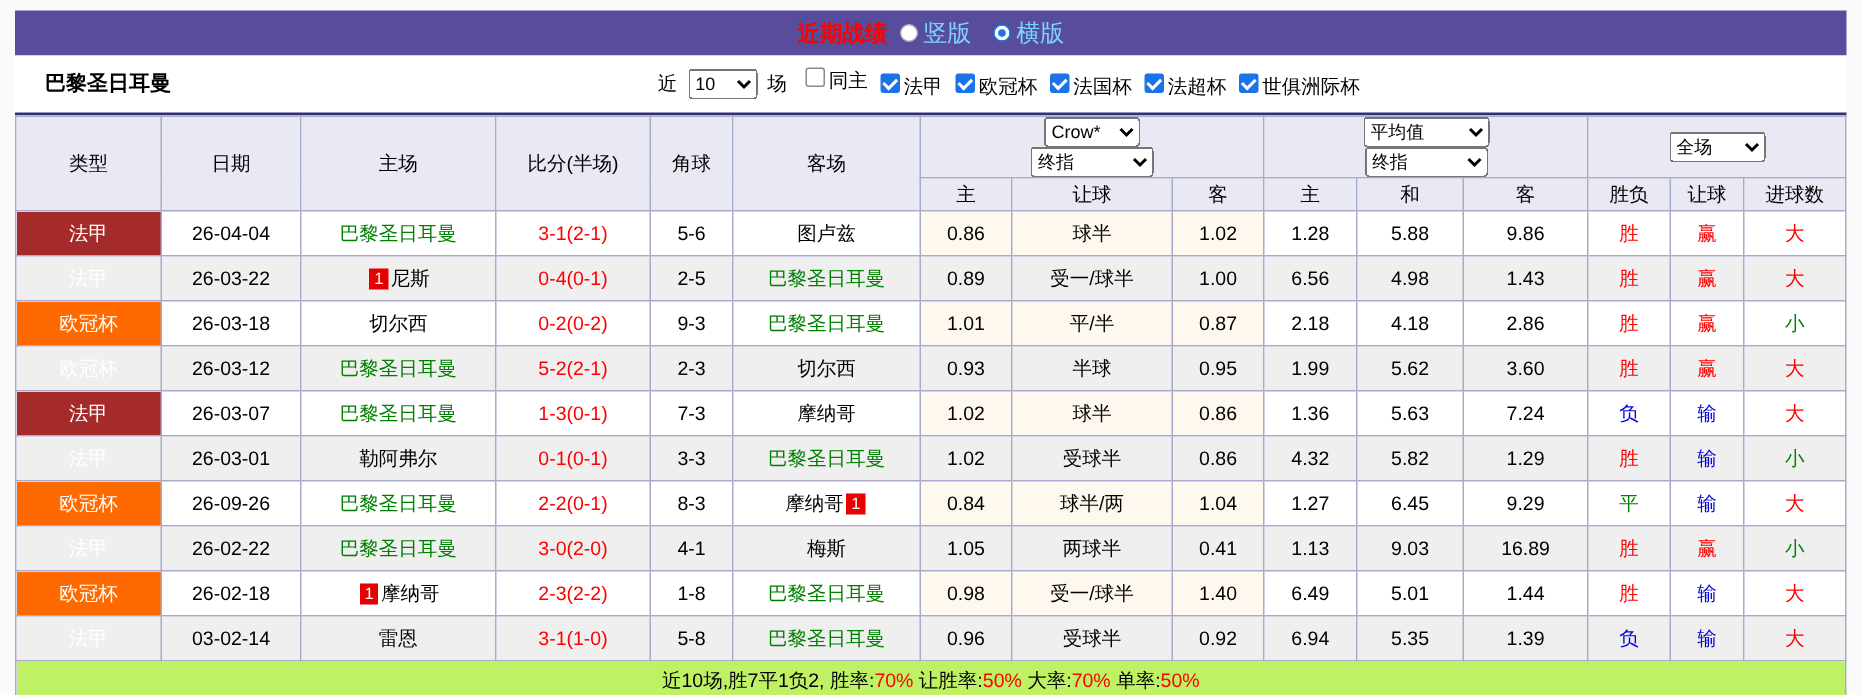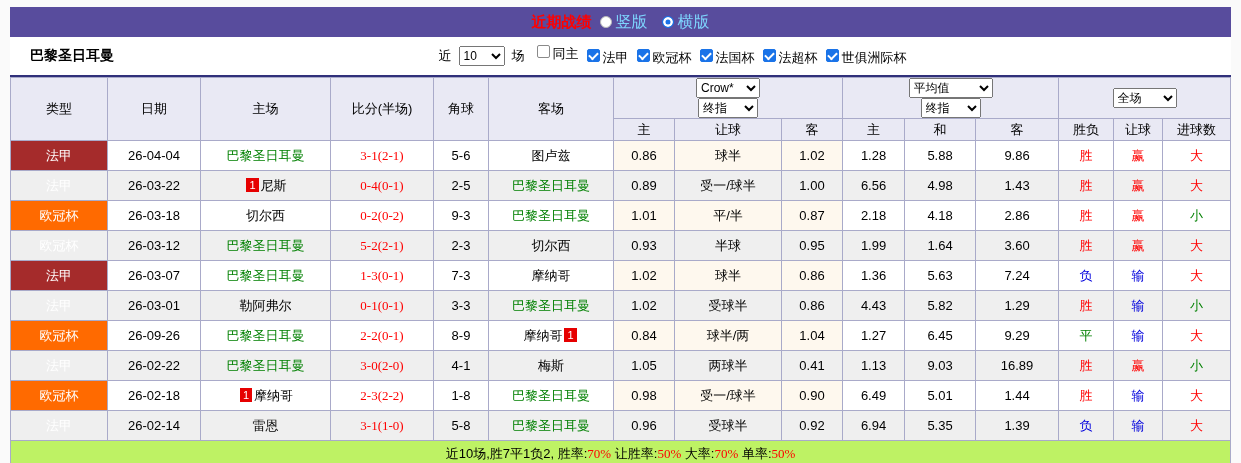--- a/index.html
+++ b/index.html
@@ -27,29 +27,29 @@
   table.results{width:100%;border-collapse:collapse;table-layout:fixed;background:#fff;}
   .results th,.results td{border:1px solid var(--border);text-align:center;padding:0;font-size:13px;font-weight:normal;white-space:nowrap;overflow:hidden;}
   .results thead th{background:var(--header-bg);}
   .results tr.selrow th{height:25px;}
   .results tr.lblrow th{height:22px;}
   .results tbody td{height:30px;}
   .results tbody tr.alt td{background:var(--alt-row);}
   td.league{color:#fff;}
   td.lg-red{background:var(--league-red);}
   td.lg-orange{background:var(--league-orange);}
-  .c-red{color:var(--text-red);font-family:Liberation Serif, serif;}
+  .c-red{color:var(--text-red);}
   .c-blue{color:var(--text-blue);}
   .c-green{color:var(--text-green);}
   .tint{background-image:linear-gradient(rgba(253,243,226,.6),rgba(253,243,226,.6));}
   .card{display:inline-block;background:var(--card-red);color:#fff;font-size:11px;line-height:14px;padding:0 3px;margin:0 2px;vertical-align:1px;}
   .selwrap{display:flex;justify-content:space-evenly;align-items:center;flex-direction:column;}
   .selwrap.single{justify-content:center;}
   select{height:20px;font-size:12px;}
-  .w62{width:64px;} .w56{width:60px;} .w80{width:84px;}
+  .w62{width:64px;} .w56{width:82px;} .w80{width:84px;}
   tfoot td{height:26px;background:#bef264;font-size:13px;}
 </style>
 </head>
 <body>
 
 <div class="wrap">
 
   <div class="topbar">
     <span class="title">近期战绩</span>
     <span id="radio-group">
@@ -204,21 +204,21 @@
           <td class="league lg-orange">欧冠杯</td>
           <td>26-03-12</td>
           <td><span class="c-green">巴黎圣日耳曼</span></td>
           <td class="c-red">5-2(2-1)</td>
           <td>2-3</td>
           <td><span>切尔西</span></td>
           <td class="tint">0.93</td>
           <td class="tint">半球</td>
           <td class="tint">0.95</td>
           <td>1.99</td>
-          <td>1.64</td>
+          <td>5.62</td>
           <td>3.60</td>
           <td class="c-red">胜</td>
           <td class="c-red">赢</td>
           <td class="c-red">大</td>
         </tr>
         <tr>
           <td class="league lg-red">法甲</td>
           <td>26-03-07</td>
           <td><span class="c-green">巴黎圣日耳曼</span></td>
           <td class="c-red">1-3(0-1)</td>
@@ -237,33 +237,33 @@
         <tr class="alt">
           <td class="league lg-red">法甲</td>
           <td>26-03-01</td>
           <td><span>勒阿弗尔</span></td>
           <td class="c-red">0-1(0-1)</td>
           <td>3-3</td>
           <td><span class="c-green">巴黎圣日耳曼</span></td>
           <td class="tint">1.02</td>
           <td class="tint">受球半</td>
           <td class="tint">0.86</td>
-          <td>4.43</td>
+          <td>4.32</td>
           <td>5.82</td>
           <td>1.29</td>
           <td class="c-red">胜</td>
           <td class="c-blue">输</td>
           <td class="c-green">小</td>
         </tr>
         <tr>
           <td class="league lg-orange">欧冠杯</td>
           <td>26-09-26</td>
           <td><span class="c-green">巴黎圣日耳曼</span></td>
           <td class="c-red">2-2(0-1)</td>
-          <td>8-9</td>
+          <td>8-3</td>
           <td><span>摩纳哥</span><span class="card">1</span></td>
           <td class="tint">0.84</td>
           <td class="tint">球半/两</td>
           <td class="tint">1.04</td>
           <td>1.27</td>
           <td>6.45</td>
           <td>9.29</td>
           <td class="c-green">平</td>
           <td class="c-blue">输</td>
           <td class="c-red">大</td>
@@ -287,31 +287,31 @@
         </tr>
         <tr>
           <td class="league lg-orange">欧冠杯</td>
           <td>26-02-18</td>
           <td><span class="card">1</span><span>摩纳哥</span></td>
           <td class="c-red">2-3(2-2)</td>
           <td>1-8</td>
           <td><span class="c-green">巴黎圣日耳曼</span></td>
           <td class="tint">0.98</td>
           <td class="tint">受一/球半</td>
-          <td class="tint">0.90</td>
+          <td class="tint">1.40</td>
           <td>6.49</td>
           <td>5.01</td>
           <td>1.44</td>
           <td class="c-red">胜</td>
           <td class="c-blue">输</td>
           <td class="c-red">大</td>
         </tr>
         <tr class="alt">
           <td class="league lg-red">法甲</td>
-          <td>26-02-14</td>
+          <td>03-02-14</td>
           <td><span>雷恩</span></td>
           <td class="c-red">3-1(1-0)</td>
           <td>5-8</td>
           <td><span class="c-green">巴黎圣日耳曼</span></td>
           <td class="tint">0.96</td>
           <td class="tint">受球半</td>
           <td class="tint">0.92</td>
           <td>6.94</td>
           <td>5.35</td>
           <td>1.39</td>

